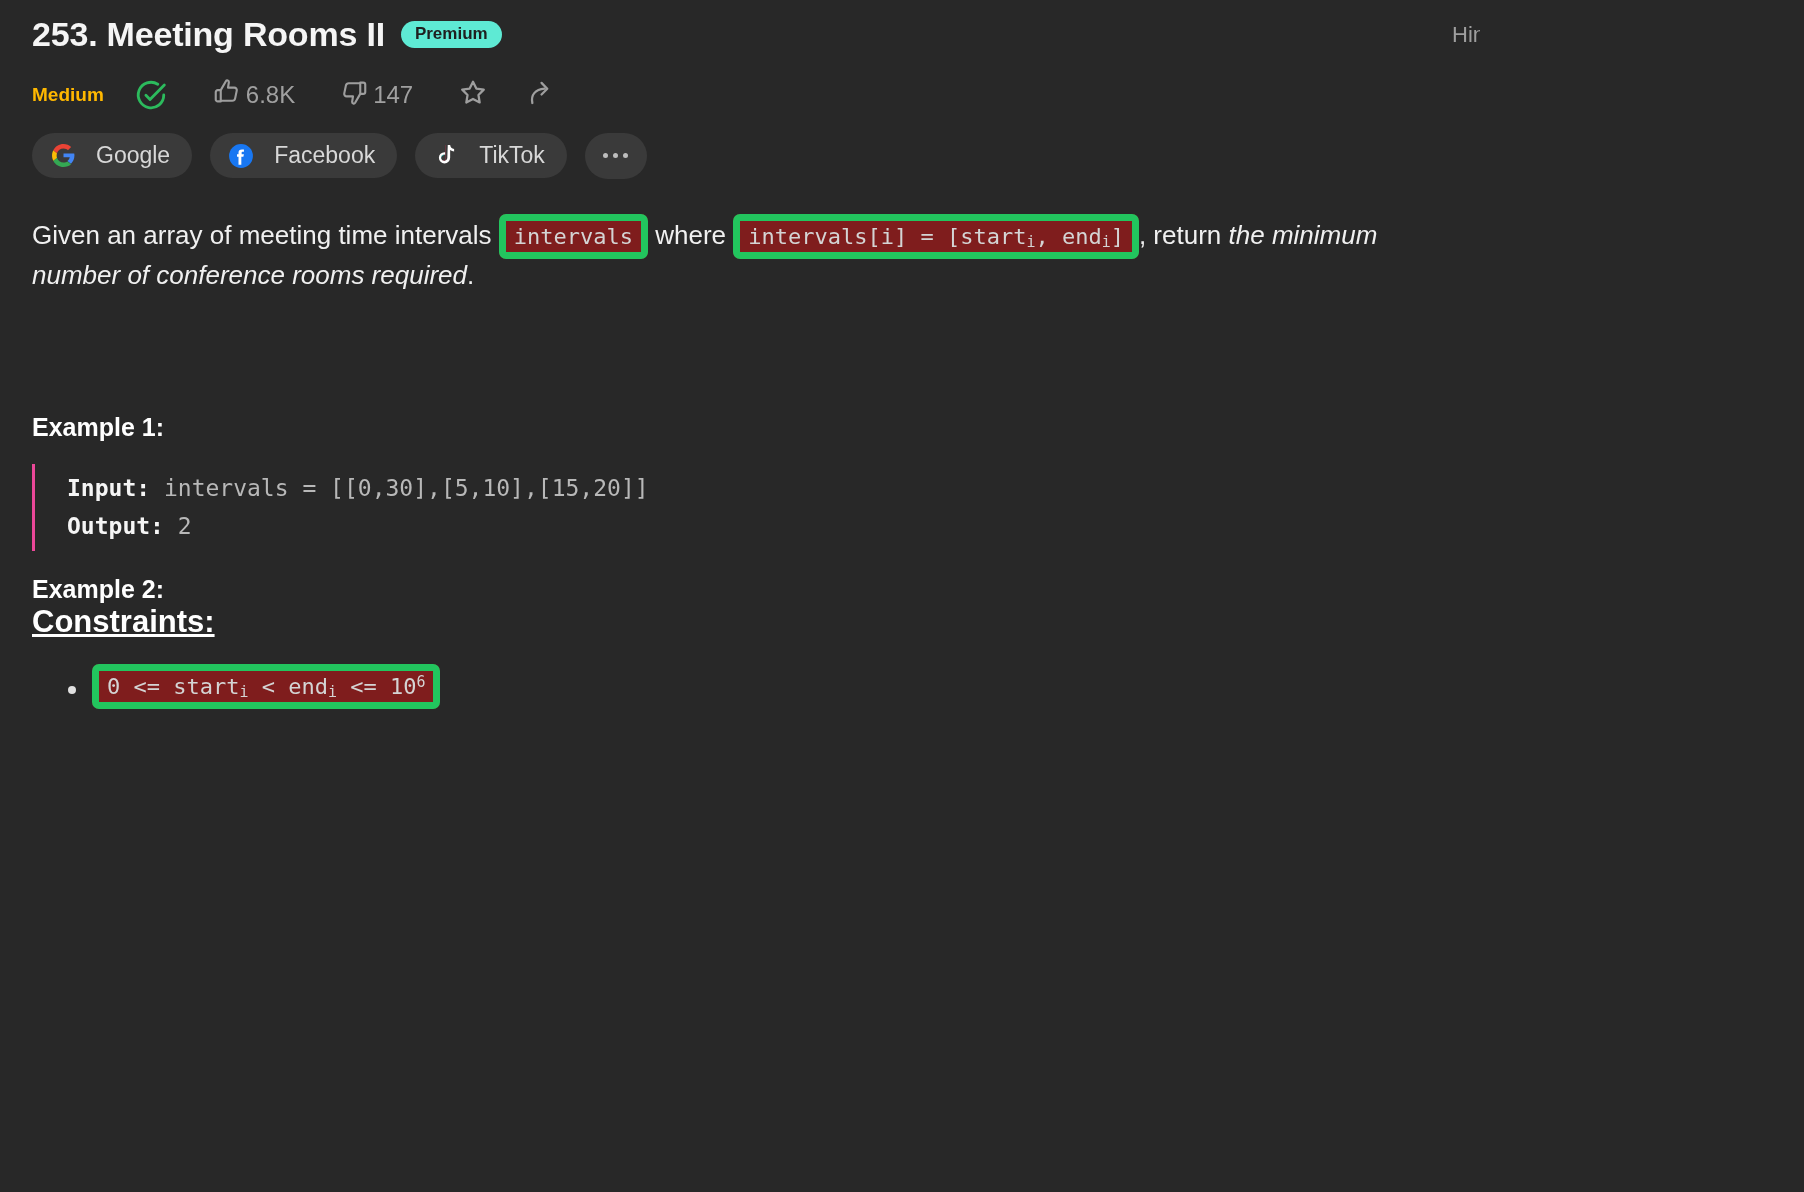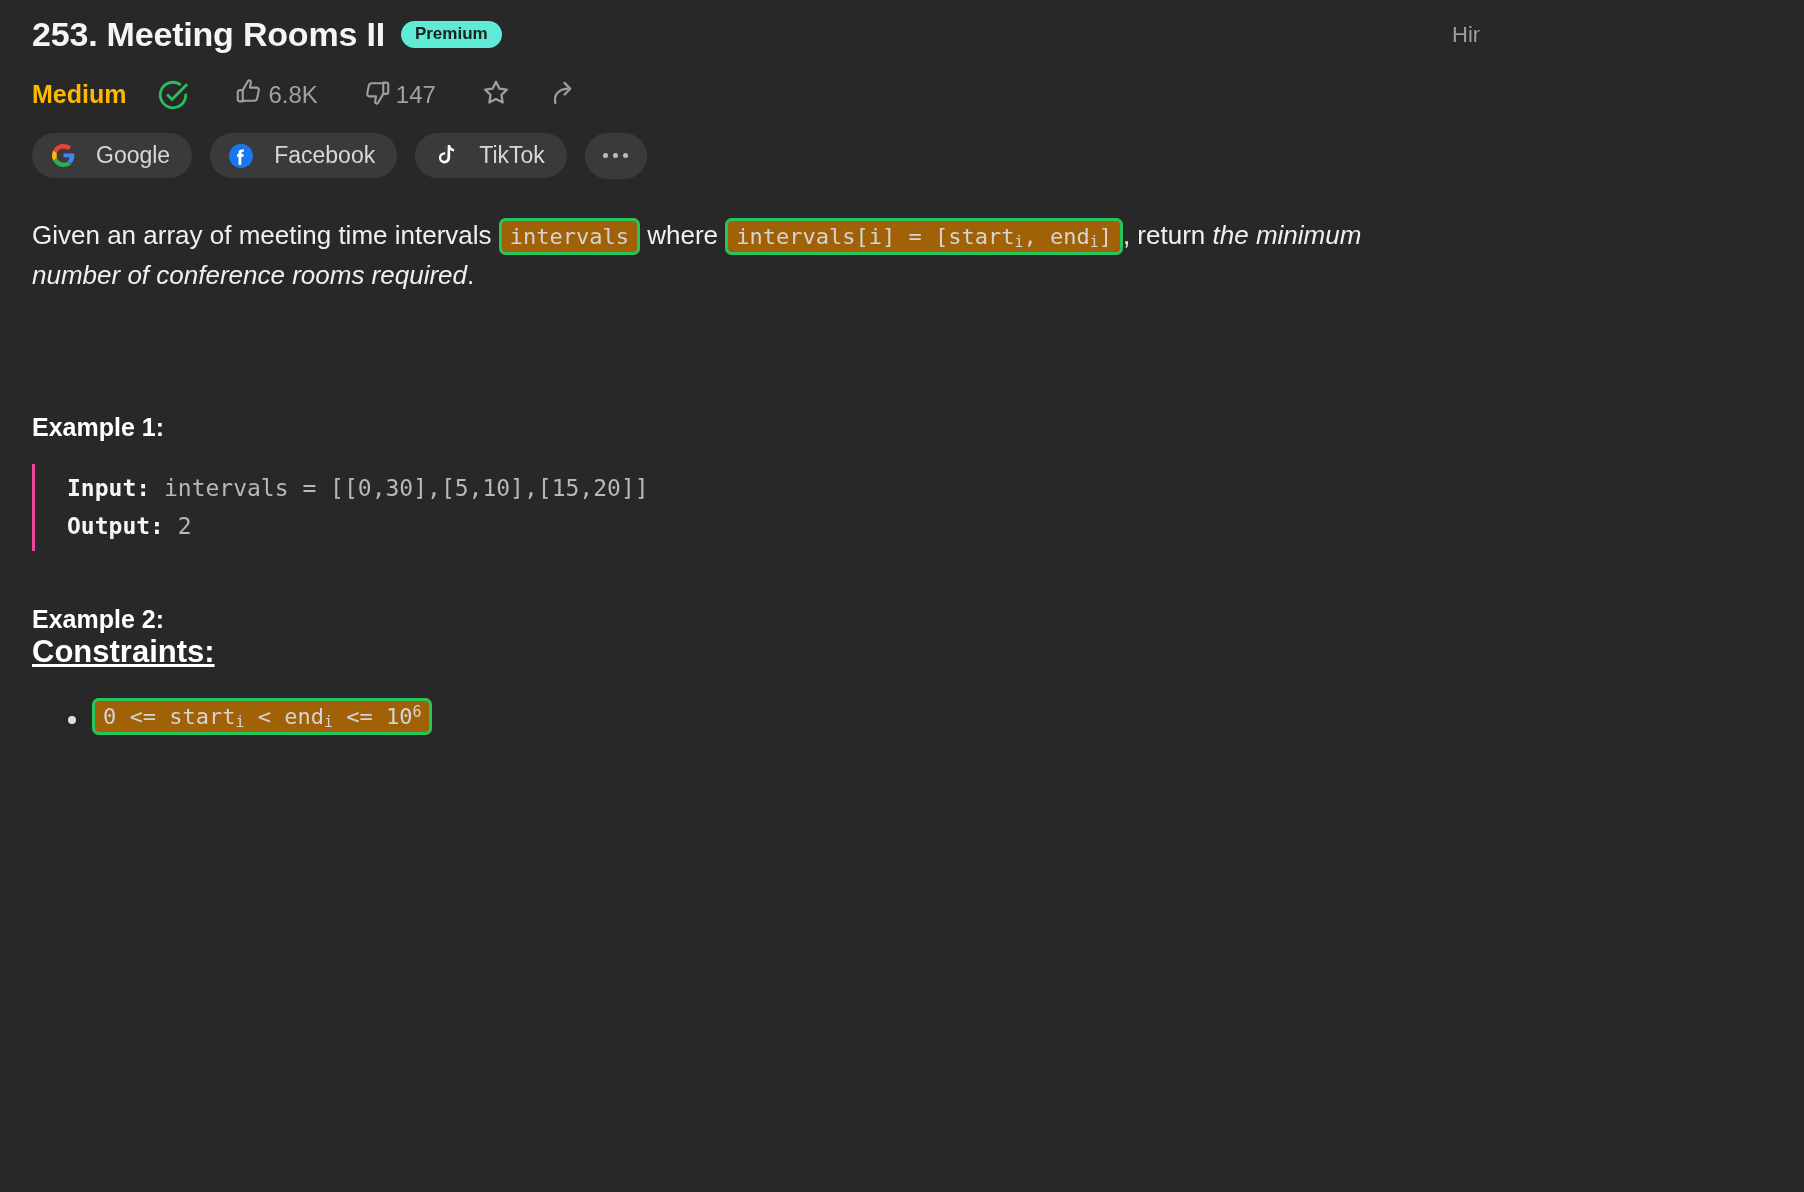--- a/index.html
+++ b/index.html
@@ -63,21 +63,21 @@
   }
 
   
   .stats-row {
     display: flex;
     align-items: center;
     margin-top: 22px;
     gap: 0;
   }
   .difficulty {
-    font-size: 25px;
+    font-size: 19px;
     font-weight: 600;
     color: #ffb800;
     margin-right: 30px;
     white-space: nowrap;
   }
   .solved-check { margin-right: 44px; display: flex; align-items: center; }
   .stat-item {
     display: flex;
     align-items: center;
     gap: 4px;
@@ -143,42 +143,42 @@
     font-size: 26px;
     line-height: 1.55;
     color: #f0f0f0;
     max-width: 1560px;
   }
   .description em { font-style: italic; }
 
   code.inline {
     font-family: "DejaVu Sans Mono", "Liberation Mono", monospace;
     font-size: 22px;
-    background: #a16207;
-    border: 3px solid #22c55e;
+    background: #7f1d1d;
+    border: 7px solid #22c55e;
     border-radius: 7px;
     padding: 3px 8px;
     color: #d4d4d4;
     white-space: nowrap;
   }
   code.inline sub {
     font-size: 0.68em;
     vertical-align: -0.22em;
   }
   code.inline sup {
     font-size: 0.68em;
     vertical-align: 0.5em;
   }
 
   
   .example-title {
     font-size: 25px;
     font-weight: 700;
     color: #ffffff;
-    margin-top: 54px;
+    margin-top: 24px;
   }
   #example-1-title { margin-top: 118px; }
 
   pre.example-block {
     margin: 22px 0 0 0;
     border-left: 3px solid #ec4899;
     padding: 6px 0 6px 32px;
     font-family: "DejaVu Sans Mono", "Liberation Mono", monospace;
     font-size: 23px;
     line-height: 1.62;

